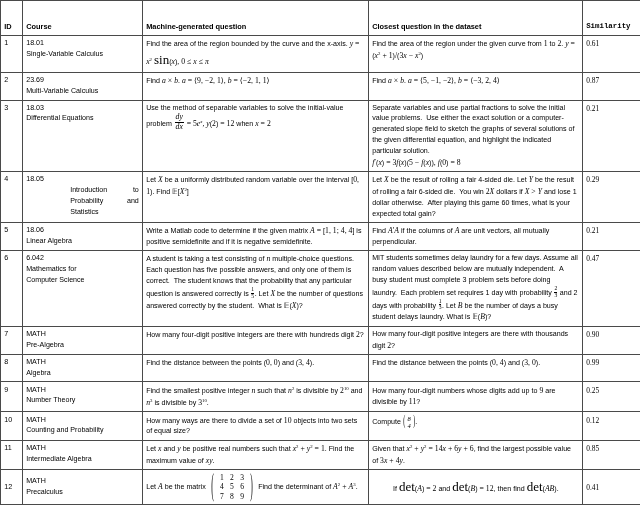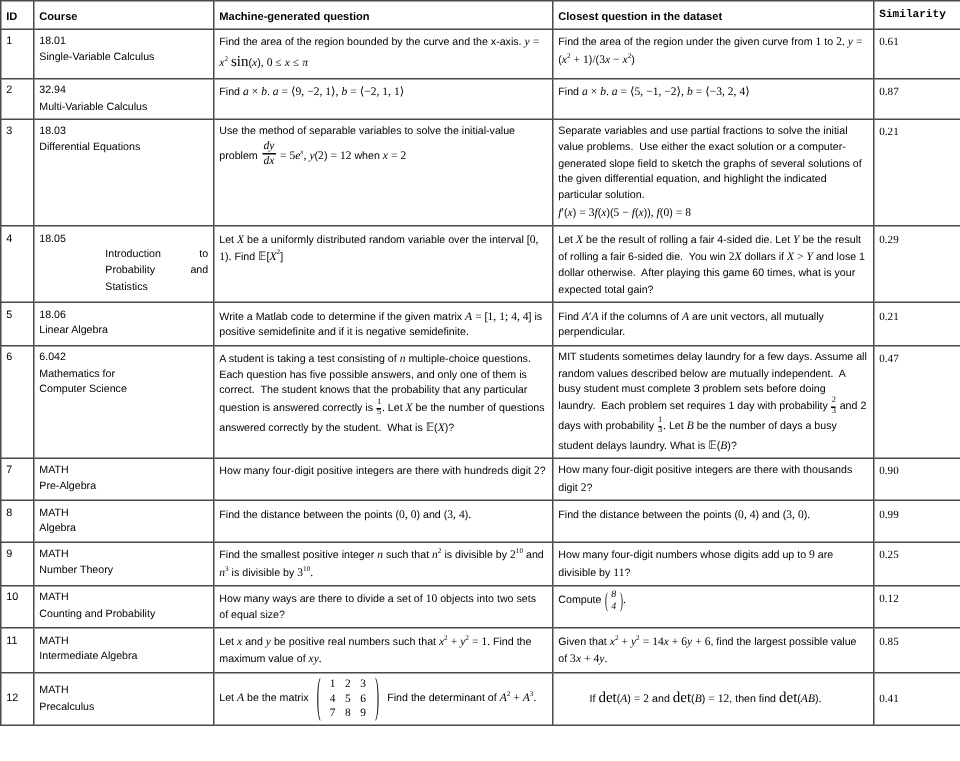--- a/index.html
+++ b/index.html
@@ -23,21 +23,21 @@
   }
   #results-table td, #results-table th {
     border: 0.8px solid #4a4a4a;
     padding: 2.2px 3.2px 2.6px 3.2px;
     vertical-align: top;
     text-align: left;
   }
   #results-table thead th {
     font-weight: bold;
     font-size: 7.4px;
-    padding-top: 4px;
+    padding-top: 20px;
     padding-bottom: 2.6px;
     vertical-align: middle;
     border-bottom-width: 1.1px;
   }
   .col-id    { width: 22px;  }
   .col-course{ width: 120px; }
   .col-gen   { width: 226px; }
   .col-close { width: 214px; }
   .col-sim   { width: 58px;  }
 
@@ -52,21 +52,21 @@
     font-size: 7.2px;
   }
   .just { text-align: justify; text-justify: inter-word; }
   .course-line { white-space: normal; }
   .course-spread { text-align: justify; text-justify: inter-word; margin-left: 44px; }
 
   
   .mi { font-family: "Liberation Serif", serif; font-style: italic; font-size: 7.7px; }
   .mn { font-family: "Liberation Serif", serif; font-style: normal; font-size: 7.7px; }
   .mo { font-family: "Liberation Serif", serif; font-style: normal; font-size: 7.7px; }
-  .mr { font-family: "Liberation Serif", serif; font-style: normal; font-size: 10px; }
+  .mr { font-family: "Liberation Serif", serif; font-style: normal; font-size: 13px; }
   .bb { font-family: "Liberation Serif", serif; font-style: normal; font-size: 7.7px; }
   sup.ex { font-size: 0.68em; vertical-align: super; font-family: "Liberation Serif", serif; font-style: italic; }
   sup.exn { font-size: 0.68em; vertical-align: super; font-family: "Liberation Serif", serif; font-style: normal; }
 
   .frac {
     display: inline-block;
     vertical-align: -0.42em;
     text-align: center;
     font-family: "Liberation Serif", serif;
     font-size: 6.2px;
@@ -172,21 +172,21 @@
         <div class="course-line">Single-Variable Calculus</div>
       </td>
       <td class="just">Find the area of the region bounded by the curve and the x-axis. <span class="mi">y</span> <span class="mo">=</span> <span class="mi">x</span><sup class="exn">2</sup> <span class="mr">sin</span>(<span class="mi">x</span>)<span class="mo">,</span> <span class="mn">0</span> <span class="mo">≤</span> <span class="mi">x</span> <span class="mo">≤</span> <span class="mi">π</span></td>
       <td class="just">Find the area of the region under the given curve from <span class="mn">1</span> to <span class="mn">2</span><span class="mo">.</span> <span class="mi">y</span> <span class="mo">=</span> (<span class="mi">x</span><sup class="exn">2</sup> <span class="mo">+</span> <span class="mn">1</span>)<span class="mo">/</span>(<span class="mn">3</span><span class="mi">x</span> <span class="mo">−</span> <span class="mi">x</span><sup class="exn">2</sup>)</td>
       <td class="cell-sim">0.61</td>
     </tr>
 
     <tr>
       <td class="cell-id">2</td>
       <td>
-        <div class="course-line">32.94</div>
+        <div class="course-line">23.69</div>
         <div class="course-line">Multi-Variable Calculus</div>
       </td>
       <td>Find <span class="mi">a</span> <span class="mo">×</span> <span class="mi">b</span><span class="mo">.</span> <span class="mi">a</span> <span class="mo">=</span> <span class="mo">⟨</span><span class="mn">9</span><span class="mo">,</span> <span class="mo">−</span><span class="mn">2</span><span class="mo">,</span> <span class="mn">1</span><span class="mo">⟩</span><span class="mo">,</span> <span class="mi">b</span> <span class="mo">=</span> <span class="mo">⟨</span><span class="mo">−</span><span class="mn">2</span><span class="mo">,</span> <span class="mn">1</span><span class="mo">,</span> <span class="mn">1</span><span class="mo">⟩</span></td>
       <td>Find <span class="mi">a</span> <span class="mo">×</span> <span class="mi">b</span><span class="mo">.</span> <span class="mi">a</span> <span class="mo">=</span> <span class="mo">⟨</span><span class="mn">5</span><span class="mo">,</span> <span class="mo">−</span><span class="mn">1</span><span class="mo">,</span> <span class="mo">−</span><span class="mn">2</span><span class="mo">⟩</span><span class="mo">,</span> <span class="mi">b</span> <span class="mo">=</span> <span class="mo">⟨</span><span class="mo">−</span><span class="mn">3</span><span class="mo">,</span> <span class="mn">2</span><span class="mo">,</span> <span class="mn">4</span><span class="mo">⟩</span></td>
       <td class="cell-sim">0.87</td>
     </tr>
 
     <tr>
       <td class="cell-id">3</td>
       <td>

